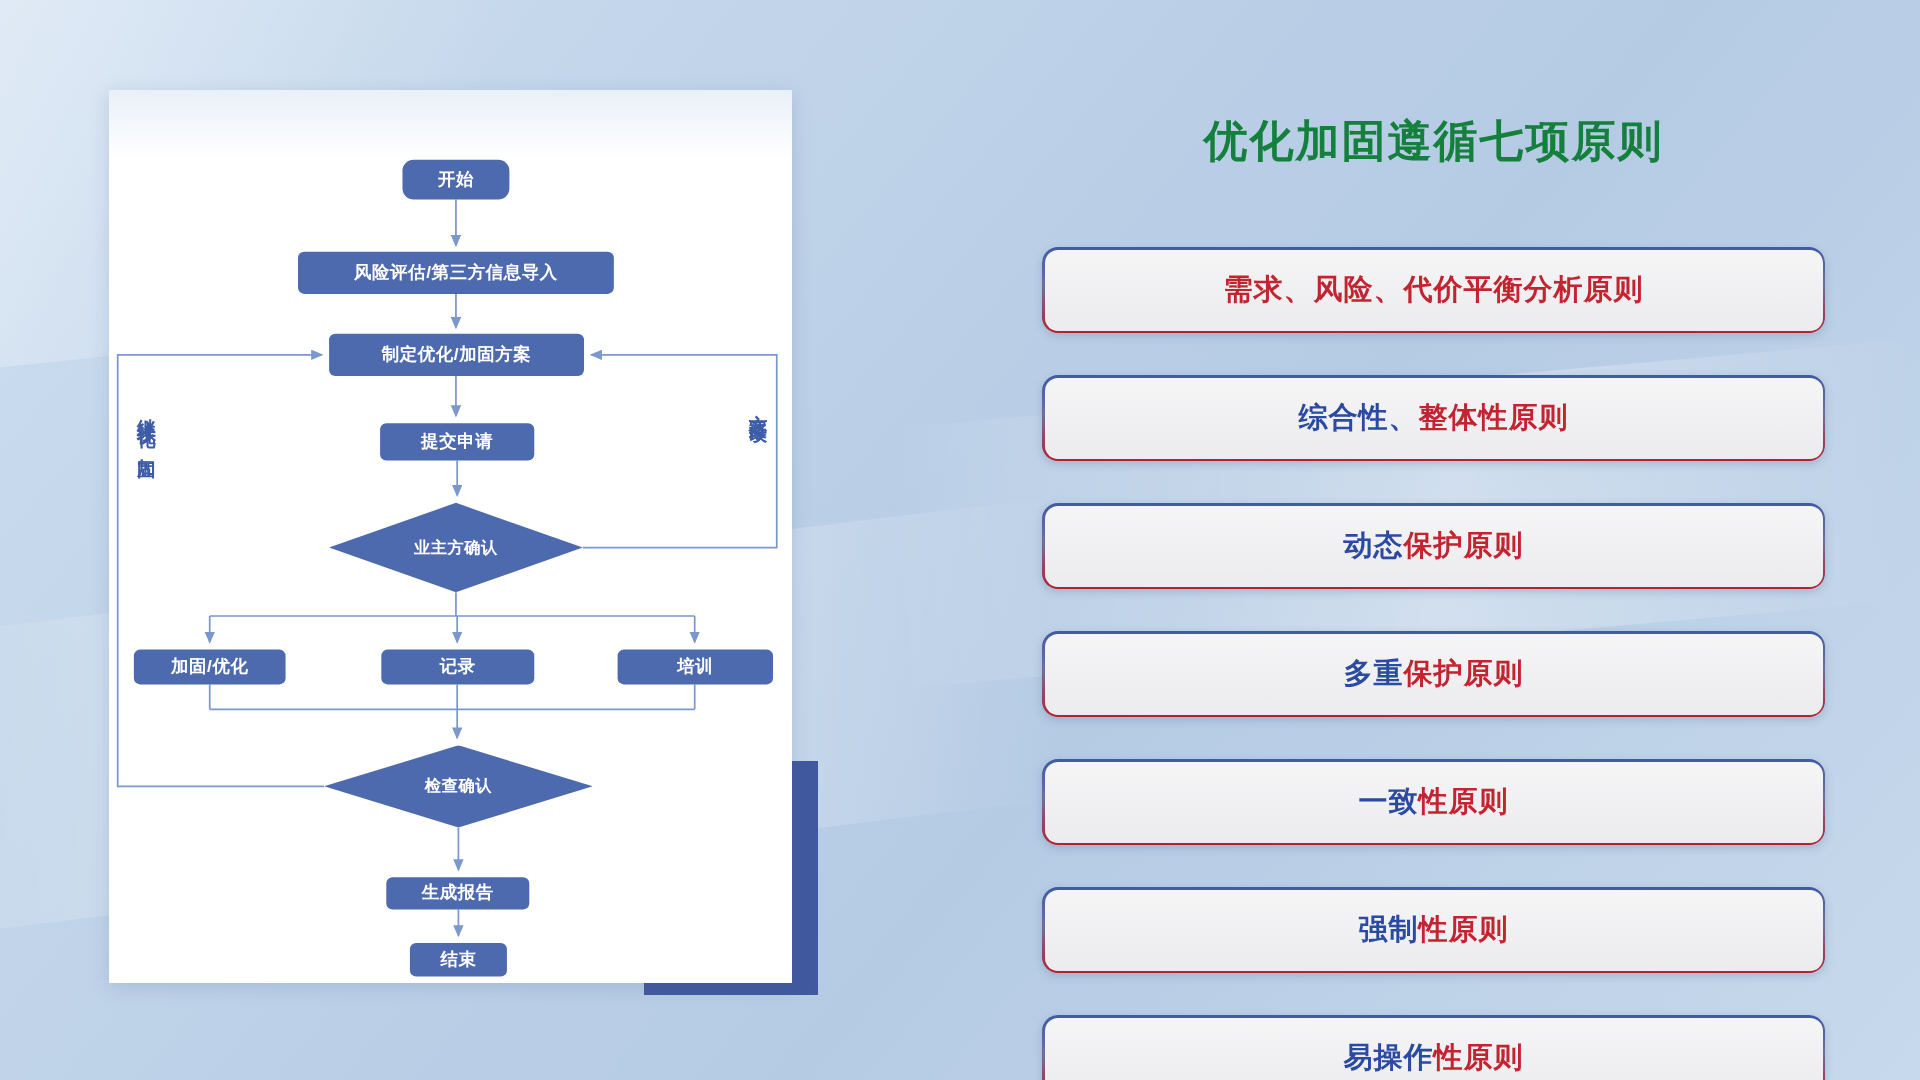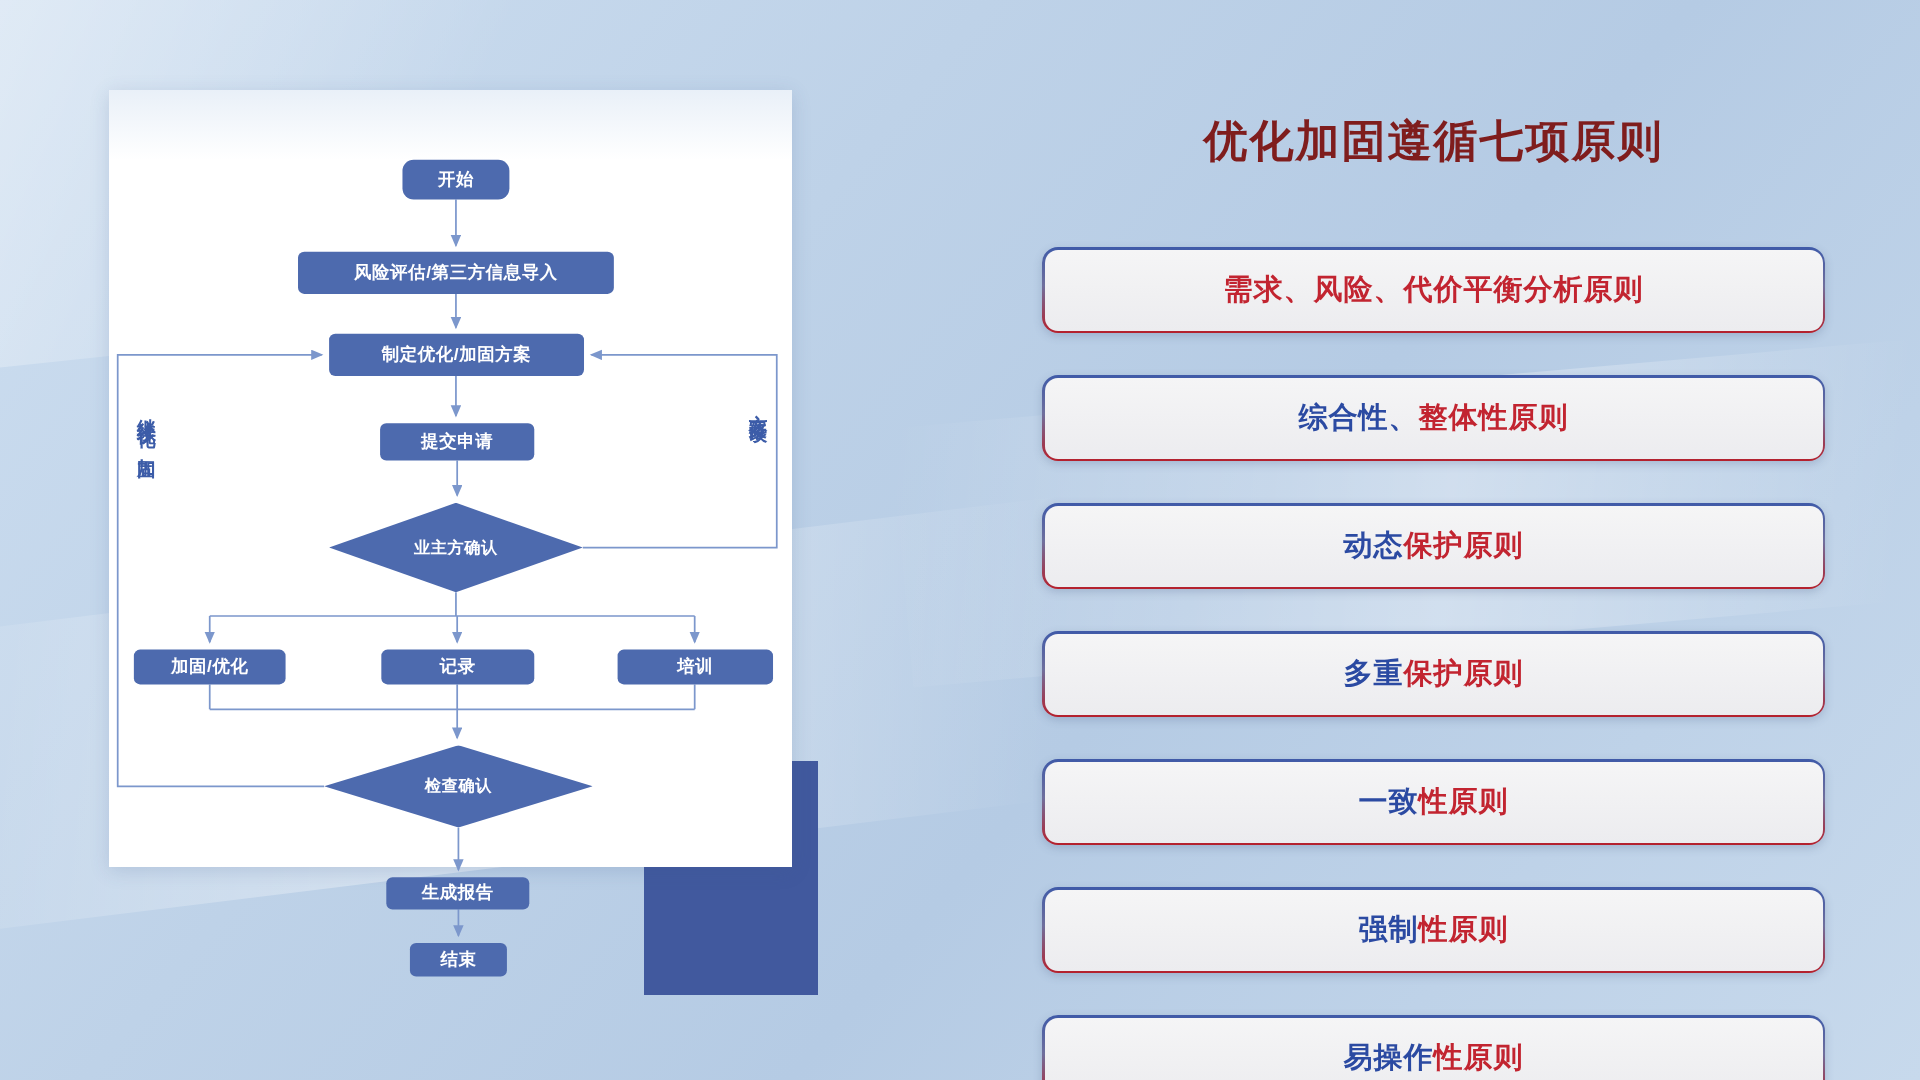--- a/index.html
+++ b/index.html
@@ -25,21 +25,21 @@
     background:linear-gradient(100deg,rgba(255,255,255,0) 0%,rgba(255,255,255,.35) 50%,rgba(255,255,255,0) 90%);
     transform:rotate(-5deg);
   }
 
   
   .card-accent {
     position:absolute; left:644px; top:761px; width:174px; height:234px;
     background:#41599e;
   }
   .card {
-    position:absolute; left:109px; top:90px; width:683px; height:777px;
+    position:absolute; left:109px; top:90px; width:683px; height:893px;
     background:linear-gradient(180deg,#e9f0f8 0px,#ffffff 70px);
     box-shadow:0 4px 18px rgba(60,90,140,.18);
   }
   .flow {
     position:absolute; left:0; top:0; width:549px; height:718px;
     transform:scale(1.2435); transform-origin:0 0;
   }
   .flow svg { position:absolute; left:0; top:0; }
   .fnode {
     position:absolute; background:#4d6aae; color:#fff;
@@ -56,21 +56,21 @@
     letter-spacing:.5px;
   }
   .vlabel {
     position:absolute; writing-mode:vertical-lr; text-orientation:upright;
     color:#3c5ca8; font-size:15px; font-weight:700; letter-spacing:3px;
   }
 
   
   .panel-title {
     position:absolute; left:1042px; top:112px; width:783px;
-    text-align:center; font-size:44px; font-weight:800; color:#7f1d1d;
+    text-align:center; font-size:44px; font-weight:800; color:#15803d;
     letter-spacing:2px;
   }
   .principles {
     position:absolute; left:1042px; top:247px; width:783px;
     display:flex; flex-direction:column; gap:42px;
   }
   .pill {
     height:86px; border-radius:16px; padding:2.5px;
     background:linear-gradient(180deg,#3f5aa8 0%,#6f6f9d 45%,#b5202c 100%);
     box-shadow:0 3px 8px rgba(70,90,130,.25);

